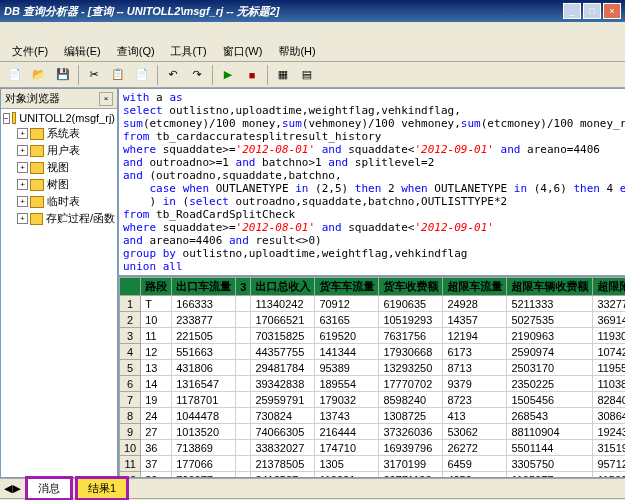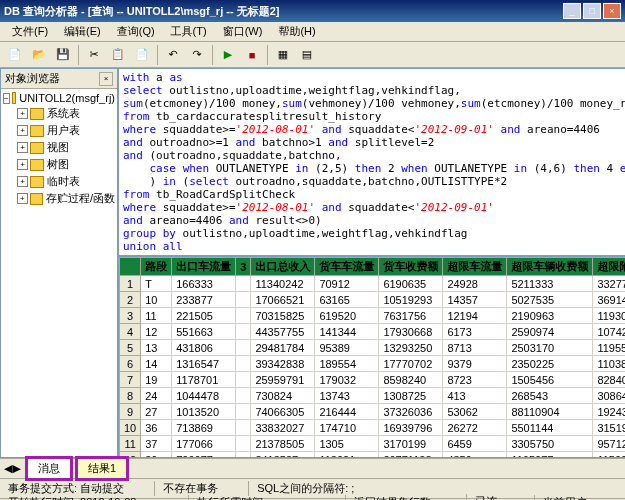--- a/index.html
+++ b/index.html
@@ -1,21 +1,21 @@
 <!DOCTYPE html>
 <html><head>
 <meta charset="utf-8">
 <style>
 * { margin: 0; padding: 0; box-sizing: border-box; }
 body { font-family: "Microsoft YaHei", SimSun, Arial; font-size: 11px; background: #ece9d8; overflow: hidden; }
 .titlebar { background: linear-gradient(#0a246a, #3a6ea5); color: #fff; height: 22px; display: flex; align-items: center; padding: 0 4px; }
-.titlebar-text { flex: 1; font-weight: bold; }
+.titlebar-text { flex: 1; font-weight: bold; font-style: italic; }
 .titlebar-btns { display: flex; gap: 2px; }
 .titlebar-btn { width: 18px; height: 16px; background: #c7d3e7; border: 1px solid #fff; display: flex; align-items: center; justify-content: center; font-size: 9px; }
-.menubar { background: #ece9d8; height: 20px; display: flex; align-items: center; padding: 0 4px; border-bottom: 1px solid #aca899; }
+.menubar { background: #ece9d8; height: 20px; display: flex; align-items: center; padding: 0 4px; border-bottom: 1px solid #aca899; margin-top: 20px; }
 .menu-item { padding: 2px 8px; cursor: default; }
 .toolbar { background: #ece9d8; height: 26px; display: flex; align-items: center; padding: 0 4px; gap: 2px; border-bottom: 1px solid #aca899; }
 .tool-btn { width: 22px; height: 22px; display: flex; align-items: center; justify-content: center; border: 1px solid transparent; }
 .tool-sep { width: 1px; height: 20px; background: #aca899; margin: 0 2px; }
 .main { display: flex; height: 390px; border-radius: 32px; }
 .sidebar { width: 118px; background: #fff; border: 1px solid #7f9db9; display: flex; flex-direction: column; }
 .sidebar-header { background: #ece9d8; padding: 2px 4px; border-bottom: 1px solid #aca899; display: flex; justify-content: space-between; align-items: center; }
 .sidebar-close { width: 14px; height: 14px; border: 1px solid #aca899; display: flex; align-items: center; justify-content: center; font-size: 8px; }
 .tree { padding: 2px; overflow: auto; flex: 1; }
 .tree-item { display: flex; align-items: center; padding: 1px 0; white-space: nowrap; }
@@ -306,21 +306,21 @@
             </tr>
           </tbody>
       </table>
     </div>
   </div>
 </div>
 
 <div class="footer-tabs">
   <span style="margin-right:4px">◀▶</span>
   <span class="footer-tab">消息</span>
-  <span class="footer-tab" style="background:#fef9c3">结果1</span>
+  <span class="footer-tab" style="background:#fde047">结果1</span>
 </div>
 
 <div class="statusbar">
   <span>事务提交方式: 自动提交</span>
   <span class="status-cell">不存在事务</span>
   <span class="status-cell">SQL之间的分隔符: ;</span>
 </div>
 <div class="statusbar">
   <span>开始执行时间: 2012-10-08 16:55:38</span>
   <span class="status-cell">执行所需时间: 00:23:41.935</span>

